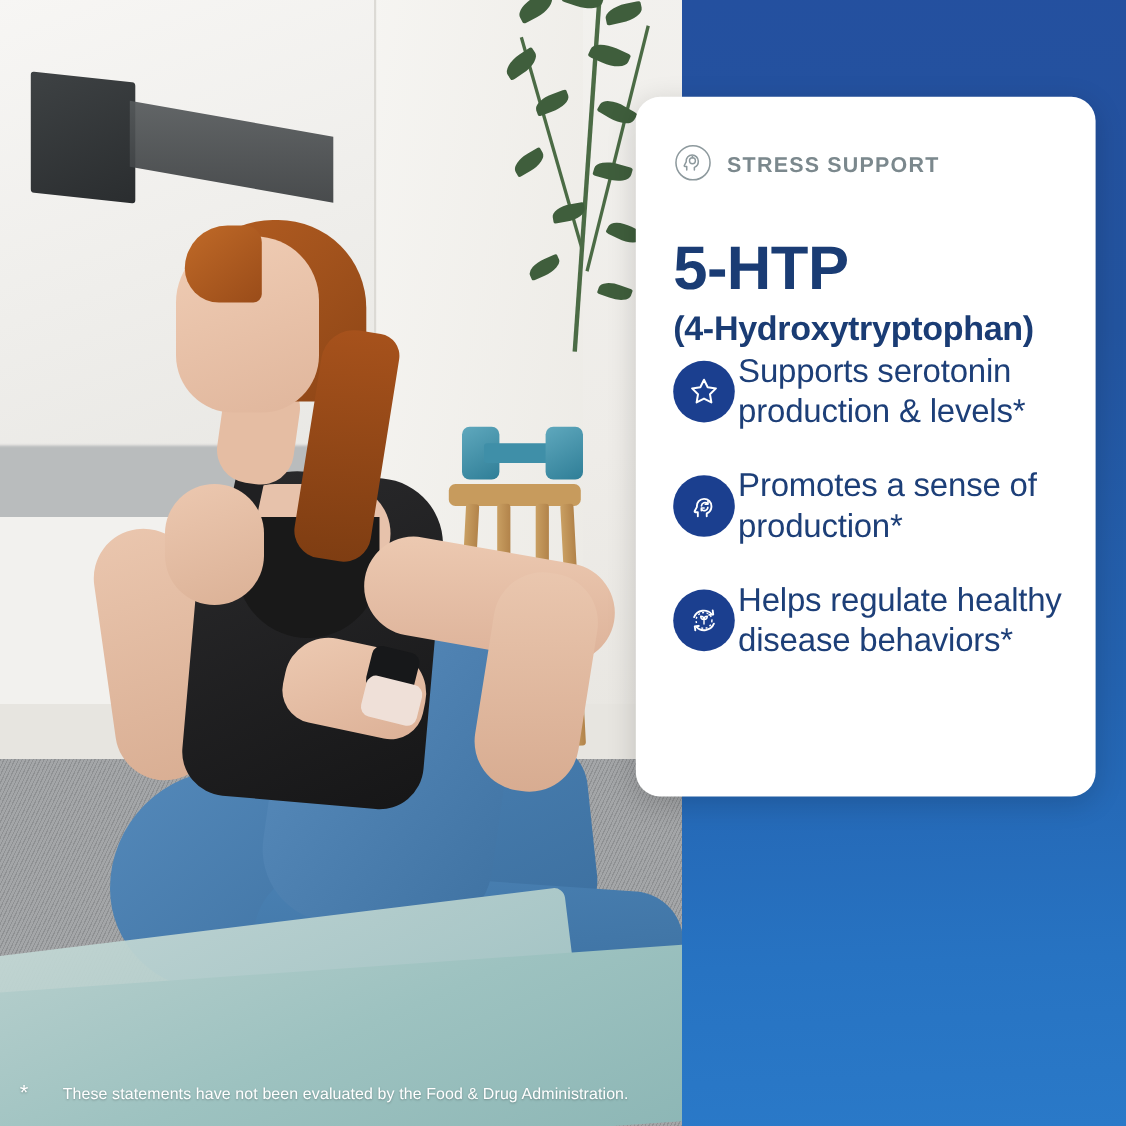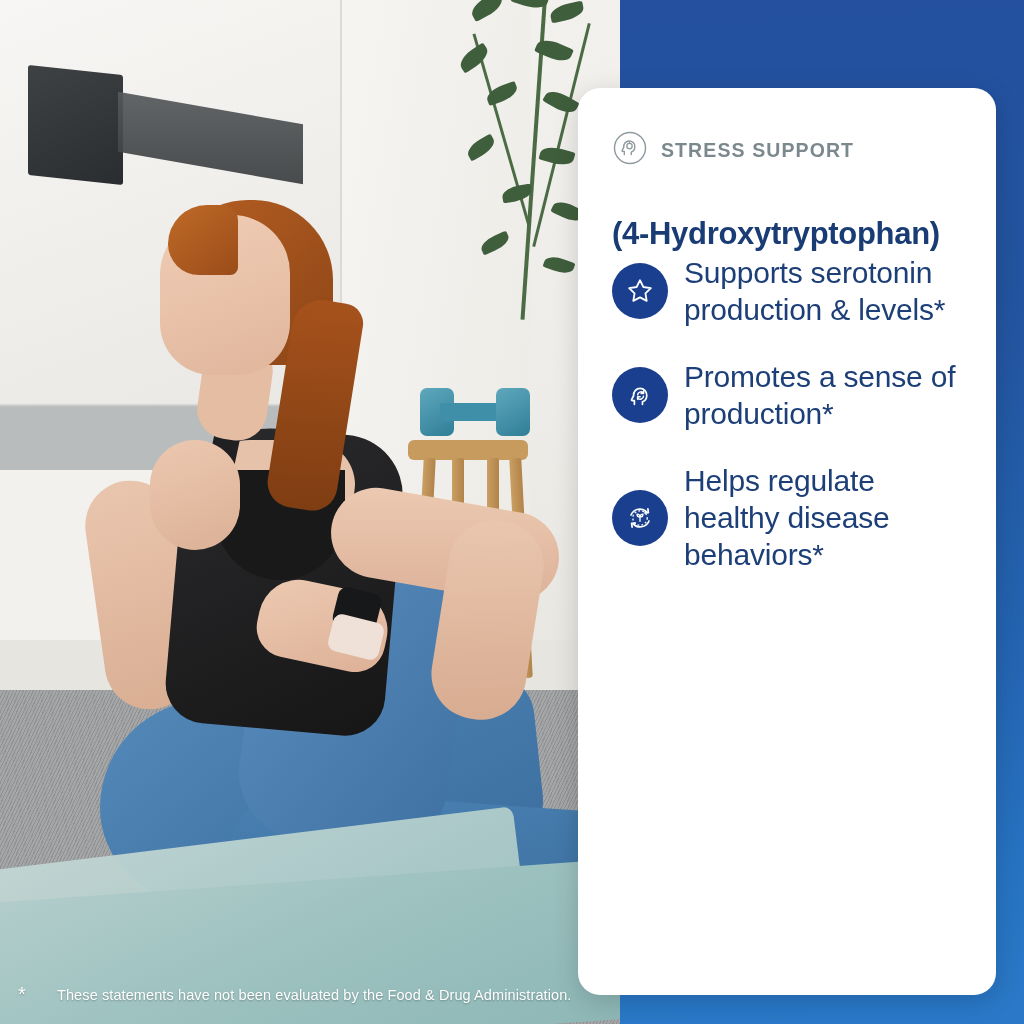--- a/index.html
+++ b/index.html
@@ -69,21 +69,21 @@
   .disclaimer{
     position:absolute;left:18px;bottom:18px;width:600px;color:#ffffff;
     font-size:14.5px;line-height:22px;letter-spacing:.1px;
     text-shadow:0 1px 2px rgba(0,0,0,.28);
   }
   .disclaimer .star{position:absolute;left:0;top:0;font-size:20px;line-height:20px;}
   .disclaimer .lines{margin-left:39px;}
 
   
   .card{
-    position:absolute;left:578px;top:88px;width:418px;height:907px;
+    position:absolute;left:578px;top:88px;width:418px;height:636px;
     background:#ffffff;border-radius:22px;
     box-shadow:0 6px 26px rgba(0,0,0,.16);
   }
   .card-inner{padding:42px 30px 0 34px;}
 
   .eyebrow{display:flex;align-items:center;gap:13px;margin-bottom:44px;}
   .eyebrow-label{
     color:#7b888d;font-size:19.5px;font-weight:700;letter-spacing:1.1px;
   }
 
@@ -92,21 +92,21 @@
     letter-spacing:-0.5px;margin:0 0 6px 0;
   }
   .product-sub{
     color:#1a3c74;font-weight:700;font-size:31px;line-height:40px;
     letter-spacing:-0.3px;margin:0;
   }
   .product-dose{
     color:#1a3c74;font-weight:700;font-size:31px;line-height:40px;margin:0 0 40px 0;
   }
 
-  .benefit{display:flex;align-items:center;gap:16px;margin-bottom:30px;}
+  .benefit{display:flex;align-items:center;gap:3px;margin-bottom:30px;}
   .bicon{
     flex:0 0 auto;width:56px;height:56px;border-radius:50%;
     background:#1b3f8f;display:flex;align-items:center;justify-content:center;
   }
   .btext{color:#1d3f78;font-size:30px;line-height:37px;letter-spacing:-0.2px;}
 </style>
 </head>
 <body>
 
 <div class="canvas">
@@ -193,20 +193,21 @@
           <svg width="36" height="36" viewBox="0 0 36 36" fill="none">
             <circle cx="18" cy="18" r="15.5" stroke="#8d999d" stroke-width="1.4"></circle>
             <path d="M12.3 24.6v-3.2h-1.6c-.5 0-.8-.5-.6-.95l1.7-3.3c-.35-3.3 2.1-6.2 5.45-6.2 3.1 0 5.6 2.5 5.6 5.6 0 3.05-2.1 5.0-3.6 5.6v2.45" stroke="#8d999d" stroke-width="1.4" stroke-linecap="round" stroke-linejoin="round"></path>
             <circle cx="17.5" cy="16.1" r="2.7" stroke="#8d999d" stroke-width="1.3"></circle>
             <path d="M17.5 13.4v-1.3" stroke="#8d999d" stroke-width="1.2" stroke-linecap="round"></path>
           </svg>
         </span>
         <span class="eyebrow-label">STRESS SUPPORT</span>
       </div>
 
+      <h1 class="product-name">5-HTP</h1>
       <p class="product-sub">(4-Hydroxytryptophan)</p>
 
       <div class="benefit">
         <span class="bicon">
           <svg width="34" height="34" viewBox="0 0 34 34" fill="none">
             <path d="M17 6.2l3.35 6.8 7.5 1.1-5.42 5.3 1.28 7.47L17 23.35l-6.71 3.52 1.28-7.47-5.42-5.3 7.5-1.1L17 6.2z" stroke="#ffffff" stroke-width="1.8" stroke-linejoin="round"></path>
           </svg>
         </span>
         <span class="btext">Supports serotonin production &amp; levels*</span>
       </div>

